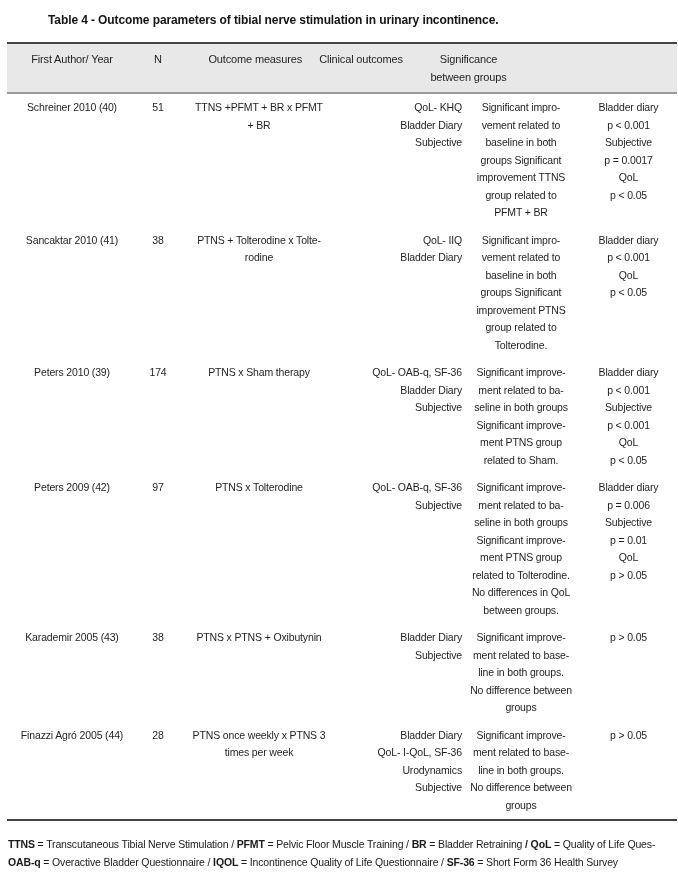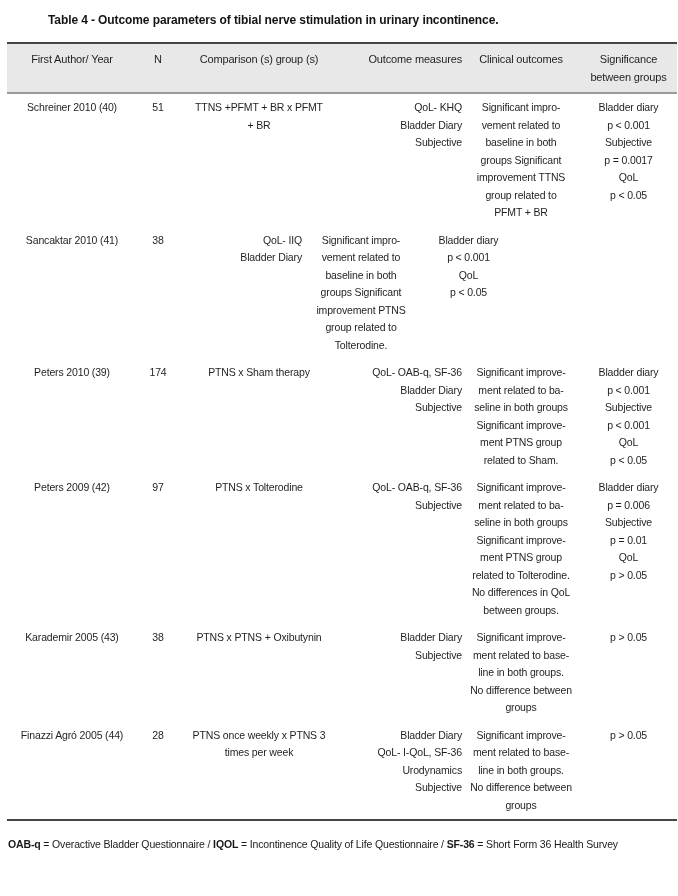--- a/index.html
+++ b/index.html
@@ -53,21 +53,20 @@
 <body>
 
 <div class="page">
 
   <div class="title">Table 4 - Outcome parameters of tibial nerve stimulation in urinary incontinence.</div>
 
   <div class="table">
     <div class="thead">
       <div class="cell c0">First Author/ Year</div>
       <div class="cell c1">N</div>
-      <div class="cell c2">Comparison (s) group (s)</div>
       <div class="cell c3">Outcome measures</div>
       <div class="cell c4">Clinical outcomes</div>
       <div class="cell c5">Significance
 between groups</div>
     </div>
     <div>
         <div class="trow">
           <div class="cell c0">Schreiner 2010 (40)</div>
           <div class="cell c1">51</div>
           <div class="cell c2">TTNS +PFMT + BR x PFMT
@@ -85,20 +84,22 @@
           <div class="cell c5">Bladder diary
 p &lt; 0.001
 Subjective
 p = 0.0017
 QoL
 p &lt; 0.05</div>
         </div>
         <div class="trow">
           <div class="cell c0">Sancaktar 2010 (41)</div>
           <div class="cell c1">38</div>
+          <div class="cell c2">PTNS + Tolterodine x Tolte-
+rodine</div>
           <div class="cell c3">QoL- IIQ
 Bladder Diary</div>
           <div class="cell c4">Significant impro-
 vement related to
 baseline in both
 groups  Significant
 improvement PTNS
 group related to
 Tolterodine.</div>
           <div class="cell c5">Bladder diary
@@ -173,16 +174,17 @@
 ment related to base-
 line in both groups.
 No difference between
 groups</div>
           <div class="cell c5">p &gt; 0.05</div>
         </div>
       </div>
   </div>
 
   <div class="footnotes">
+      <div class="fn-line"><span class="b">TTNS</span><span> = Transcutaneous Tibial Nerve Stimulation /  </span><span class="b">PFMT</span><span> = Pelvic Floor Muscle Training / </span><span class="b">BR</span><span> = Bladder Retraining </span><span class="b">/ QoL</span><span> = Quality of Life Ques-</span></div>
       <div class="fn-line"><span class="b">OAB-q</span><span>  = Overactive Bladder Questionnaire / </span><span class="b">IQOL</span><span>  = Incontinence Quality of Life Questionnaire / </span><span class="b">SF-36</span><span> = Short Form 36 Health Survey</span></div>
     </div>
 
 </div>
 
 </body></html>

